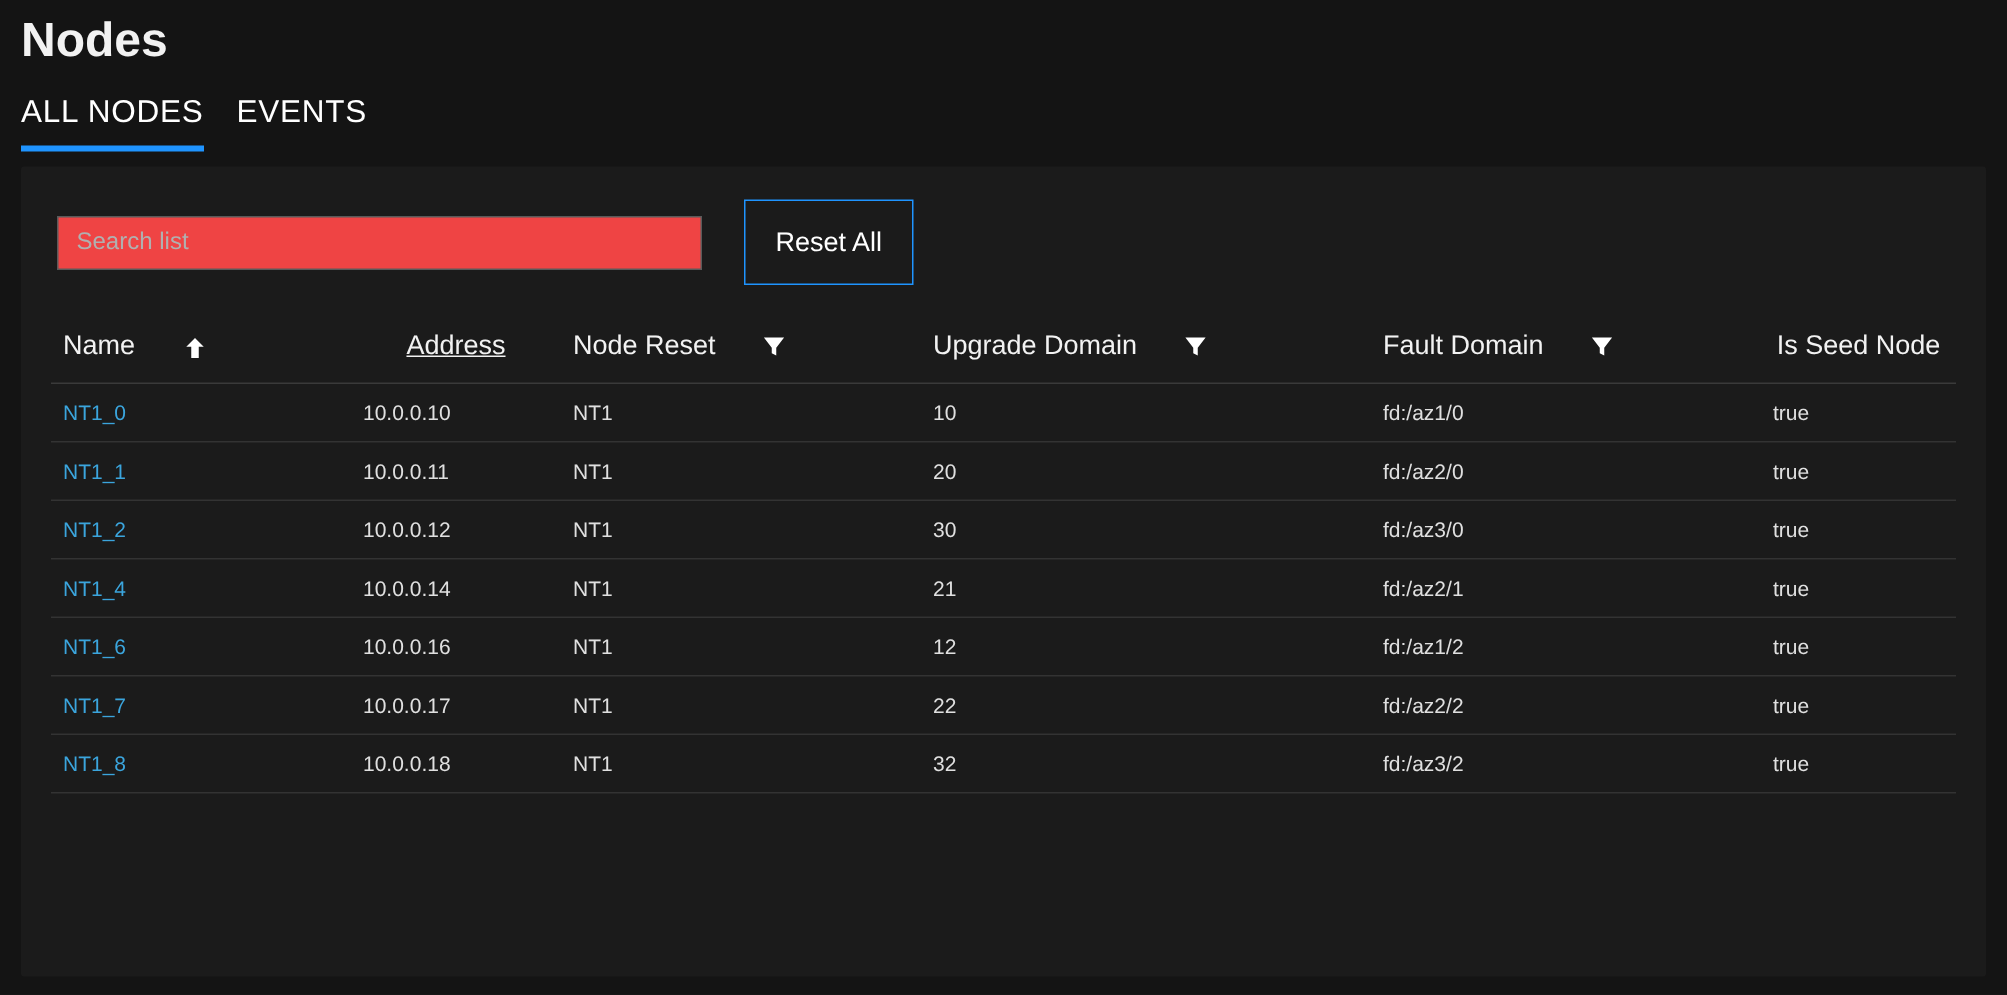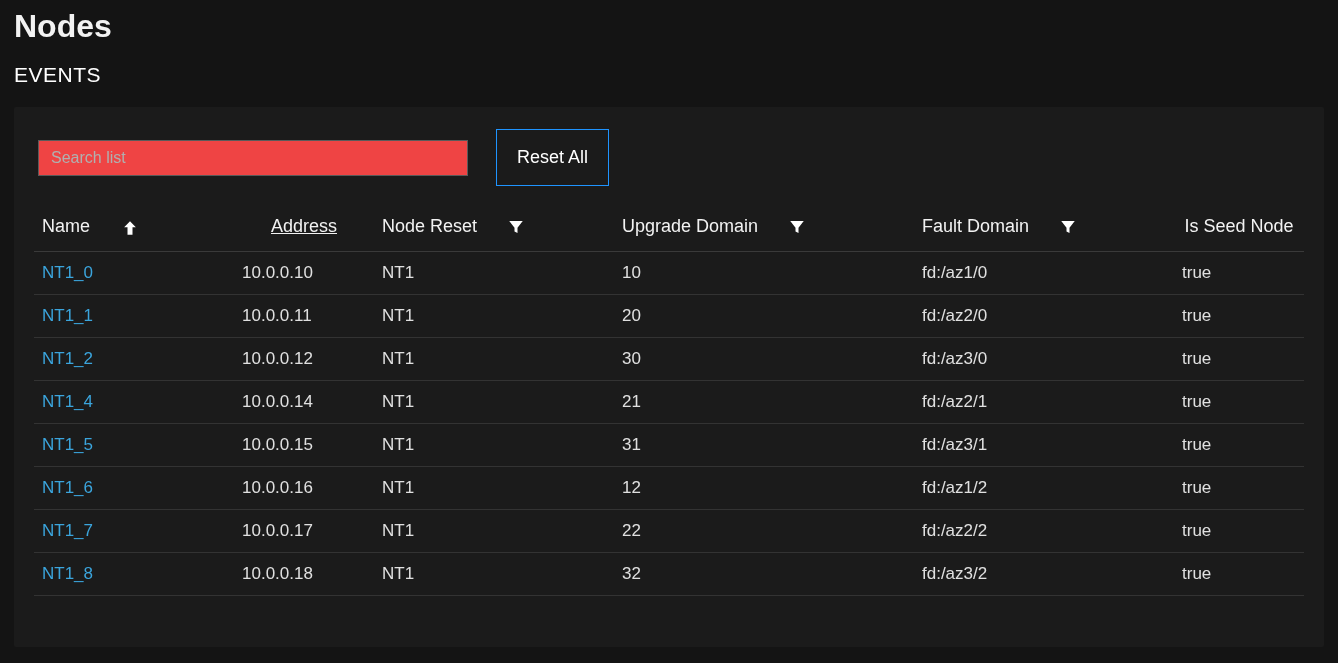--- a/index.html
+++ b/index.html
@@ -86,21 +86,21 @@
     font-weight: 400;
     font-size: 18px;
     color: #f2f2f2;
     padding: 8px 8px 14px 8px;
     border-bottom: 1px solid #3a3a3a;
     vertical-align: middle;
   }
   tbody td {
     padding: 11px 8px;
     border-bottom: 1px solid #333333;
-    font-size: 17px;
+    font-size: 14px;
     color: #e0e0e0;
   }
   .link {
     color: #3ba5dd;
     cursor: pointer;
   }
   .col-header {
     display: flex;
     align-items: center;
     gap: 30px;
@@ -119,20 +119,21 @@
   th.col-ud   { width: 300px; }
   th.col-fd   { width: 260px; }
   th.col-seed { }
 </style>
 </head>
 <body>
 
 <h1 class="page-title">Nodes</h1>
 
 <div class="tabs">
+  <div class="tab active">ALL NODES</div>
   <div class="tab">EVENTS</div>
 </div>
 
 <div class="panel">
   <div class="toolbar">
     <input class="search-input" type="text" placeholder="Search list" style="">
     <button class="reset-btn">Reset All</button>
   </div>
 
   <table>
@@ -213,28 +214,20 @@
         </tr>
         <tr>
           <td><span class="link">NT1_4</span></td>
           <td>10.0.0.14</td>
           <td>NT1</td>
           <td>21</td>
           <td>fd:/az2/1</td>
           <td>true</td>
         </tr>
         <tr>
-          <td><span class="link">NT1_5</span></td>
-          <td>10.0.0.15</td>
-          <td>NT1</td>
-          <td>31</td>
-          <td>fd:/az3/1</td>
-          <td>true</td>
-        </tr>
-        <tr>
           <td><span class="link">NT1_6</span></td>
           <td>10.0.0.16</td>
           <td>NT1</td>
           <td>12</td>
           <td>fd:/az1/2</td>
           <td>true</td>
         </tr>
         <tr>
           <td><span class="link">NT1_7</span></td>
           <td>10.0.0.17</td>

